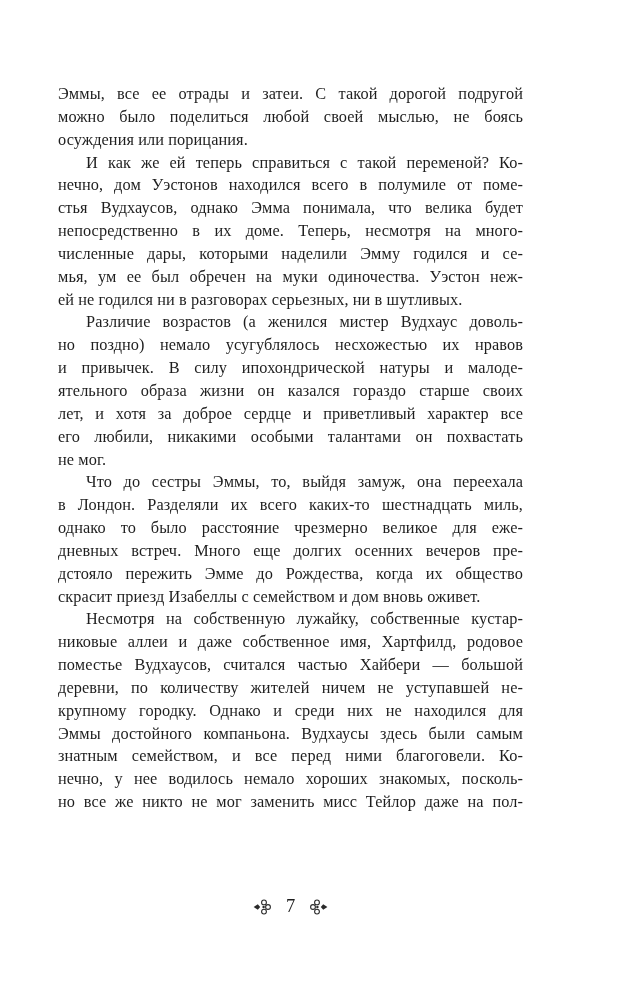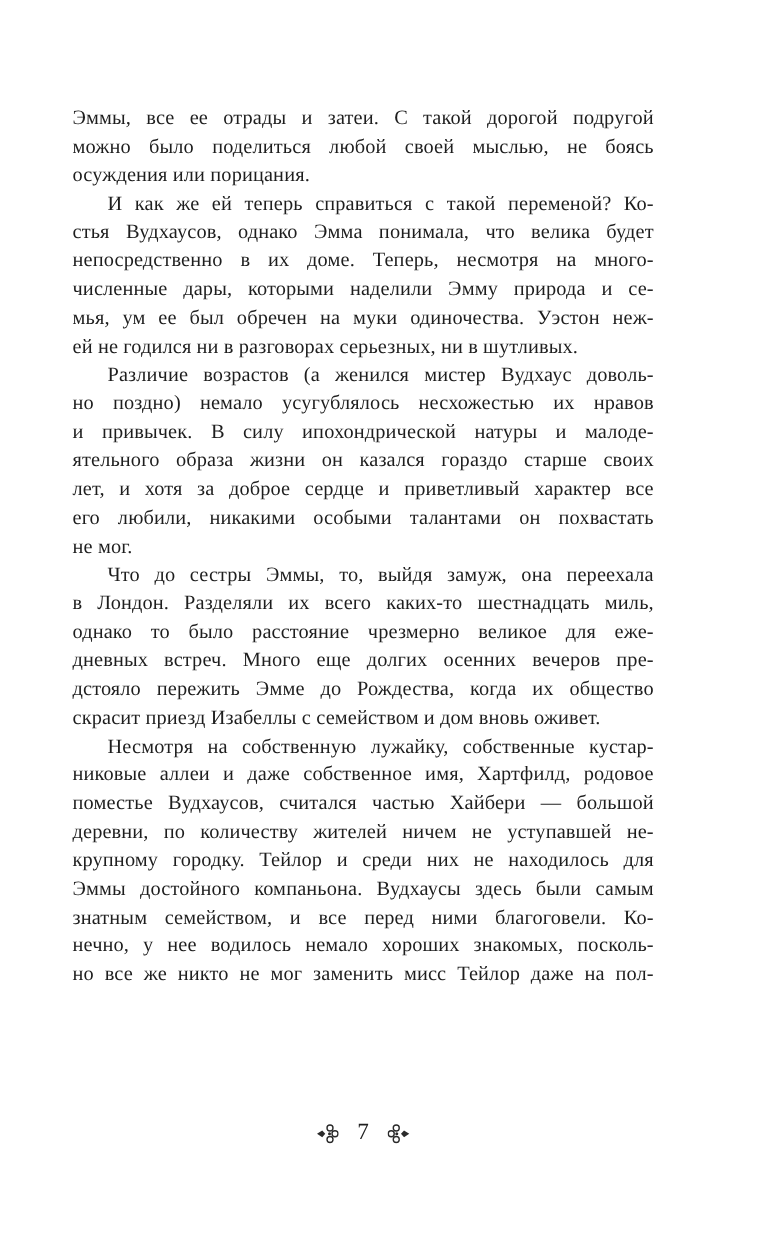--- a/index.html
+++ b/index.html
@@ -65,43 +65,44 @@
 </head>
 <body>
 
 <div class="page">
 
   <div class="text-block">
       <div class="line">Эммы, все ее отрады и затеи. С такой дорогой подругой</div>
       <div class="line">можно было поделиться любой своей мыслью, не боясь</div>
       <div class="line last">осуждения или порицания.</div>
       <div class="line indent">И как же ей теперь справиться с такой переменой? Ко-</div>
+      <div class="line">нечно, дом Уэстонов находился всего в полумиле от поме-</div>
       <div class="line">стья Вудхаусов, однако Эмма понимала, что велика будет</div>
       <div class="line">непосредственно в их доме. Теперь, несмотря на много-</div>
-      <div class="line">численные дары, которыми наделили Эмму природа и се-</div>
+      <div class="line">численные дары, которыми наделили Эмму годился и се-</div>
       <div class="line">мья, ум ее был обречен на муки одиночества. Уэстон неж-</div>
       <div class="line last">ей не годился ни в разговорах серьезных, ни в шутливых.</div>
       <div class="line indent">Различие возрастов (а женился мистер Вудхаус доволь-</div>
       <div class="line">но поздно) немало усугублялось несхожестью их нравов</div>
       <div class="line">и привычек. В силу ипохондрической натуры и малоде-</div>
       <div class="line">ятельного образа жизни он казался гораздо старше своих</div>
       <div class="line">лет, и хотя за доброе сердце и приветливый характер все</div>
       <div class="line">его любили, никакими особыми талантами он похвастать</div>
       <div class="line last">не мог.</div>
       <div class="line indent">Что до сестры Эммы, то, выйдя замуж, она переехала</div>
       <div class="line">в Лондон. Разделяли их всего каких-то шестнадцать миль,</div>
       <div class="line">однако то было расстояние чрезмерно великое для еже-</div>
       <div class="line">дневных встреч. Много еще долгих осенних вечеров пре-</div>
       <div class="line">дстояло пережить Эмме до Рождества, когда их общество</div>
       <div class="line last">скрасит приезд Изабеллы с семейством и дом вновь оживет.</div>
       <div class="line indent">Несмотря на собственную лужайку, собственные кустар-</div>
       <div class="line">никовые аллеи и даже собственное имя, Хартфилд, родовое</div>
       <div class="line">поместье Вудхаусов, считался частью Хайбери — большой</div>
       <div class="line">деревни, по количеству жителей ничем не уступавшей не-</div>
-      <div class="line">крупному городку. Тейлор и среди них не находилось для</div>
+      <div class="line">крупному городку. Однако и среди них не находился для</div>
       <div class="line">Эммы достойного компаньона. Вудхаусы здесь были самым</div>
       <div class="line">знатным семейством, и все перед ними благоговели. Ко-</div>
       <div class="line">нечно, у нее водилось немало хороших знакомых, посколь-</div>
       <div class="line">но все же никто не мог заменить мисс Тейлор даже на пол-</div>
     </div>
 
   <div class="footer">
     <span class="fleuron left">
       <svg width="18" height="16" viewBox="0 0 18 16">
         <g fill="none" stroke="#2a2a2a" stroke-width="1.1">

